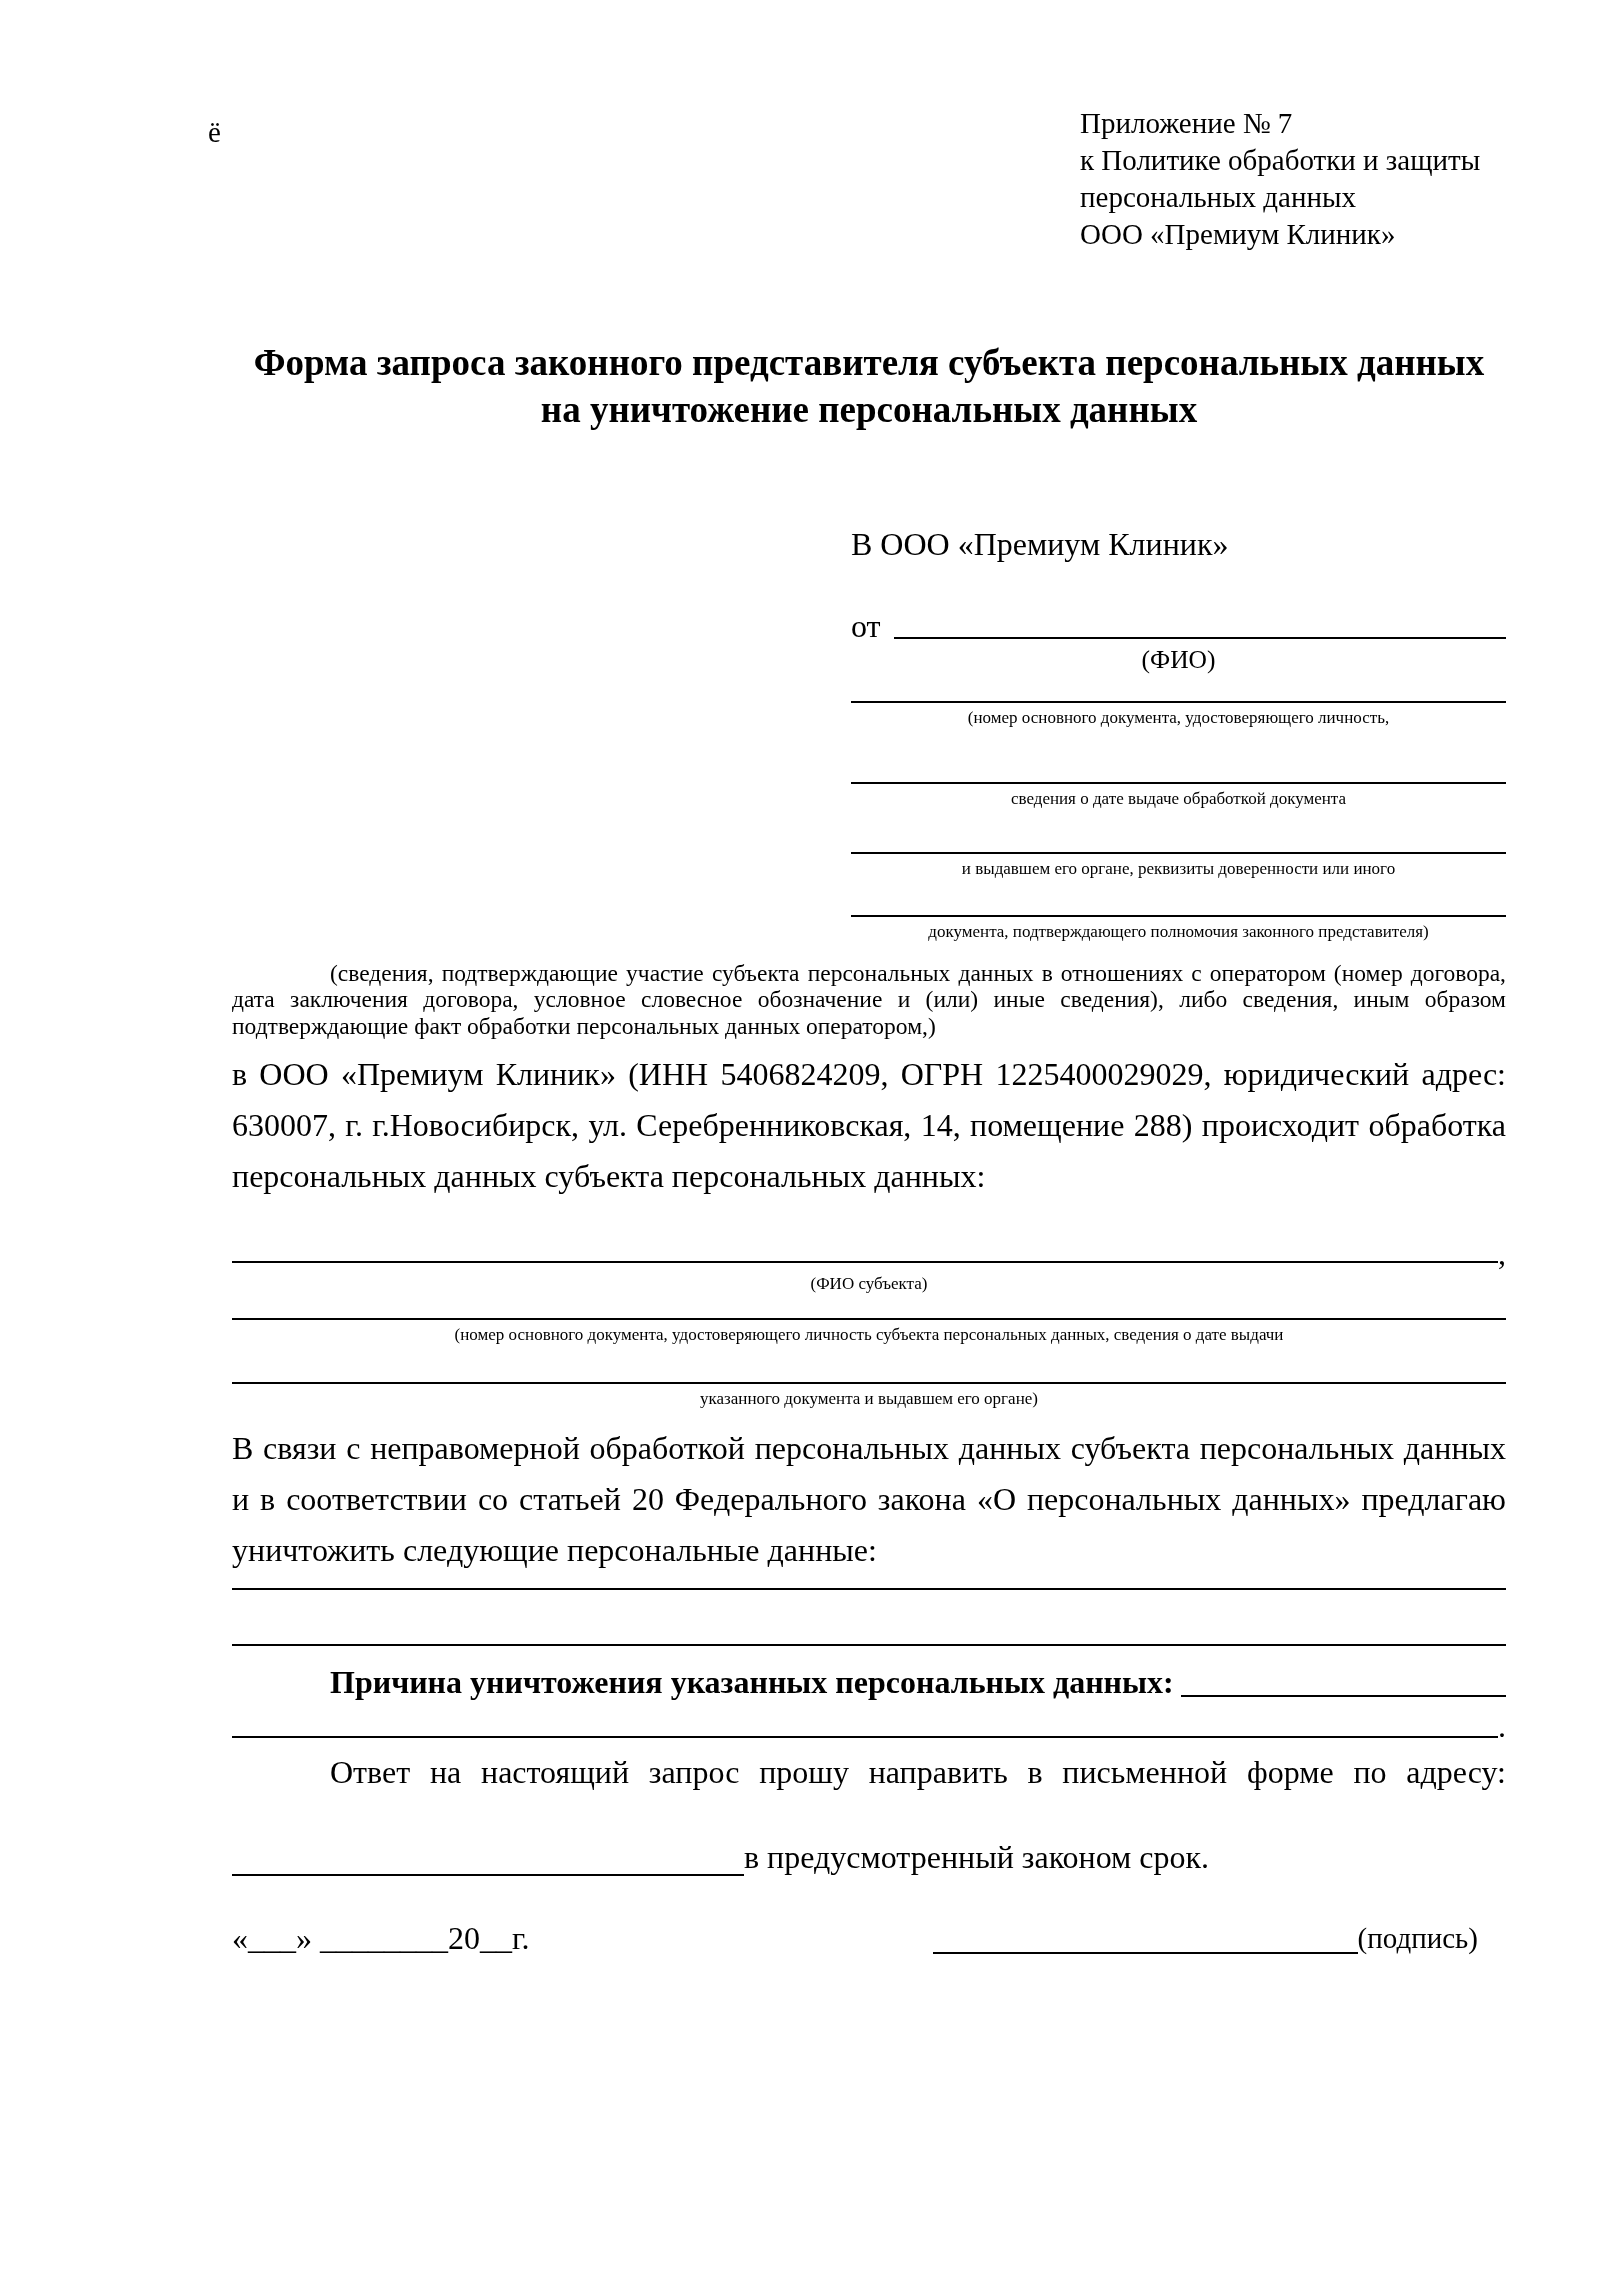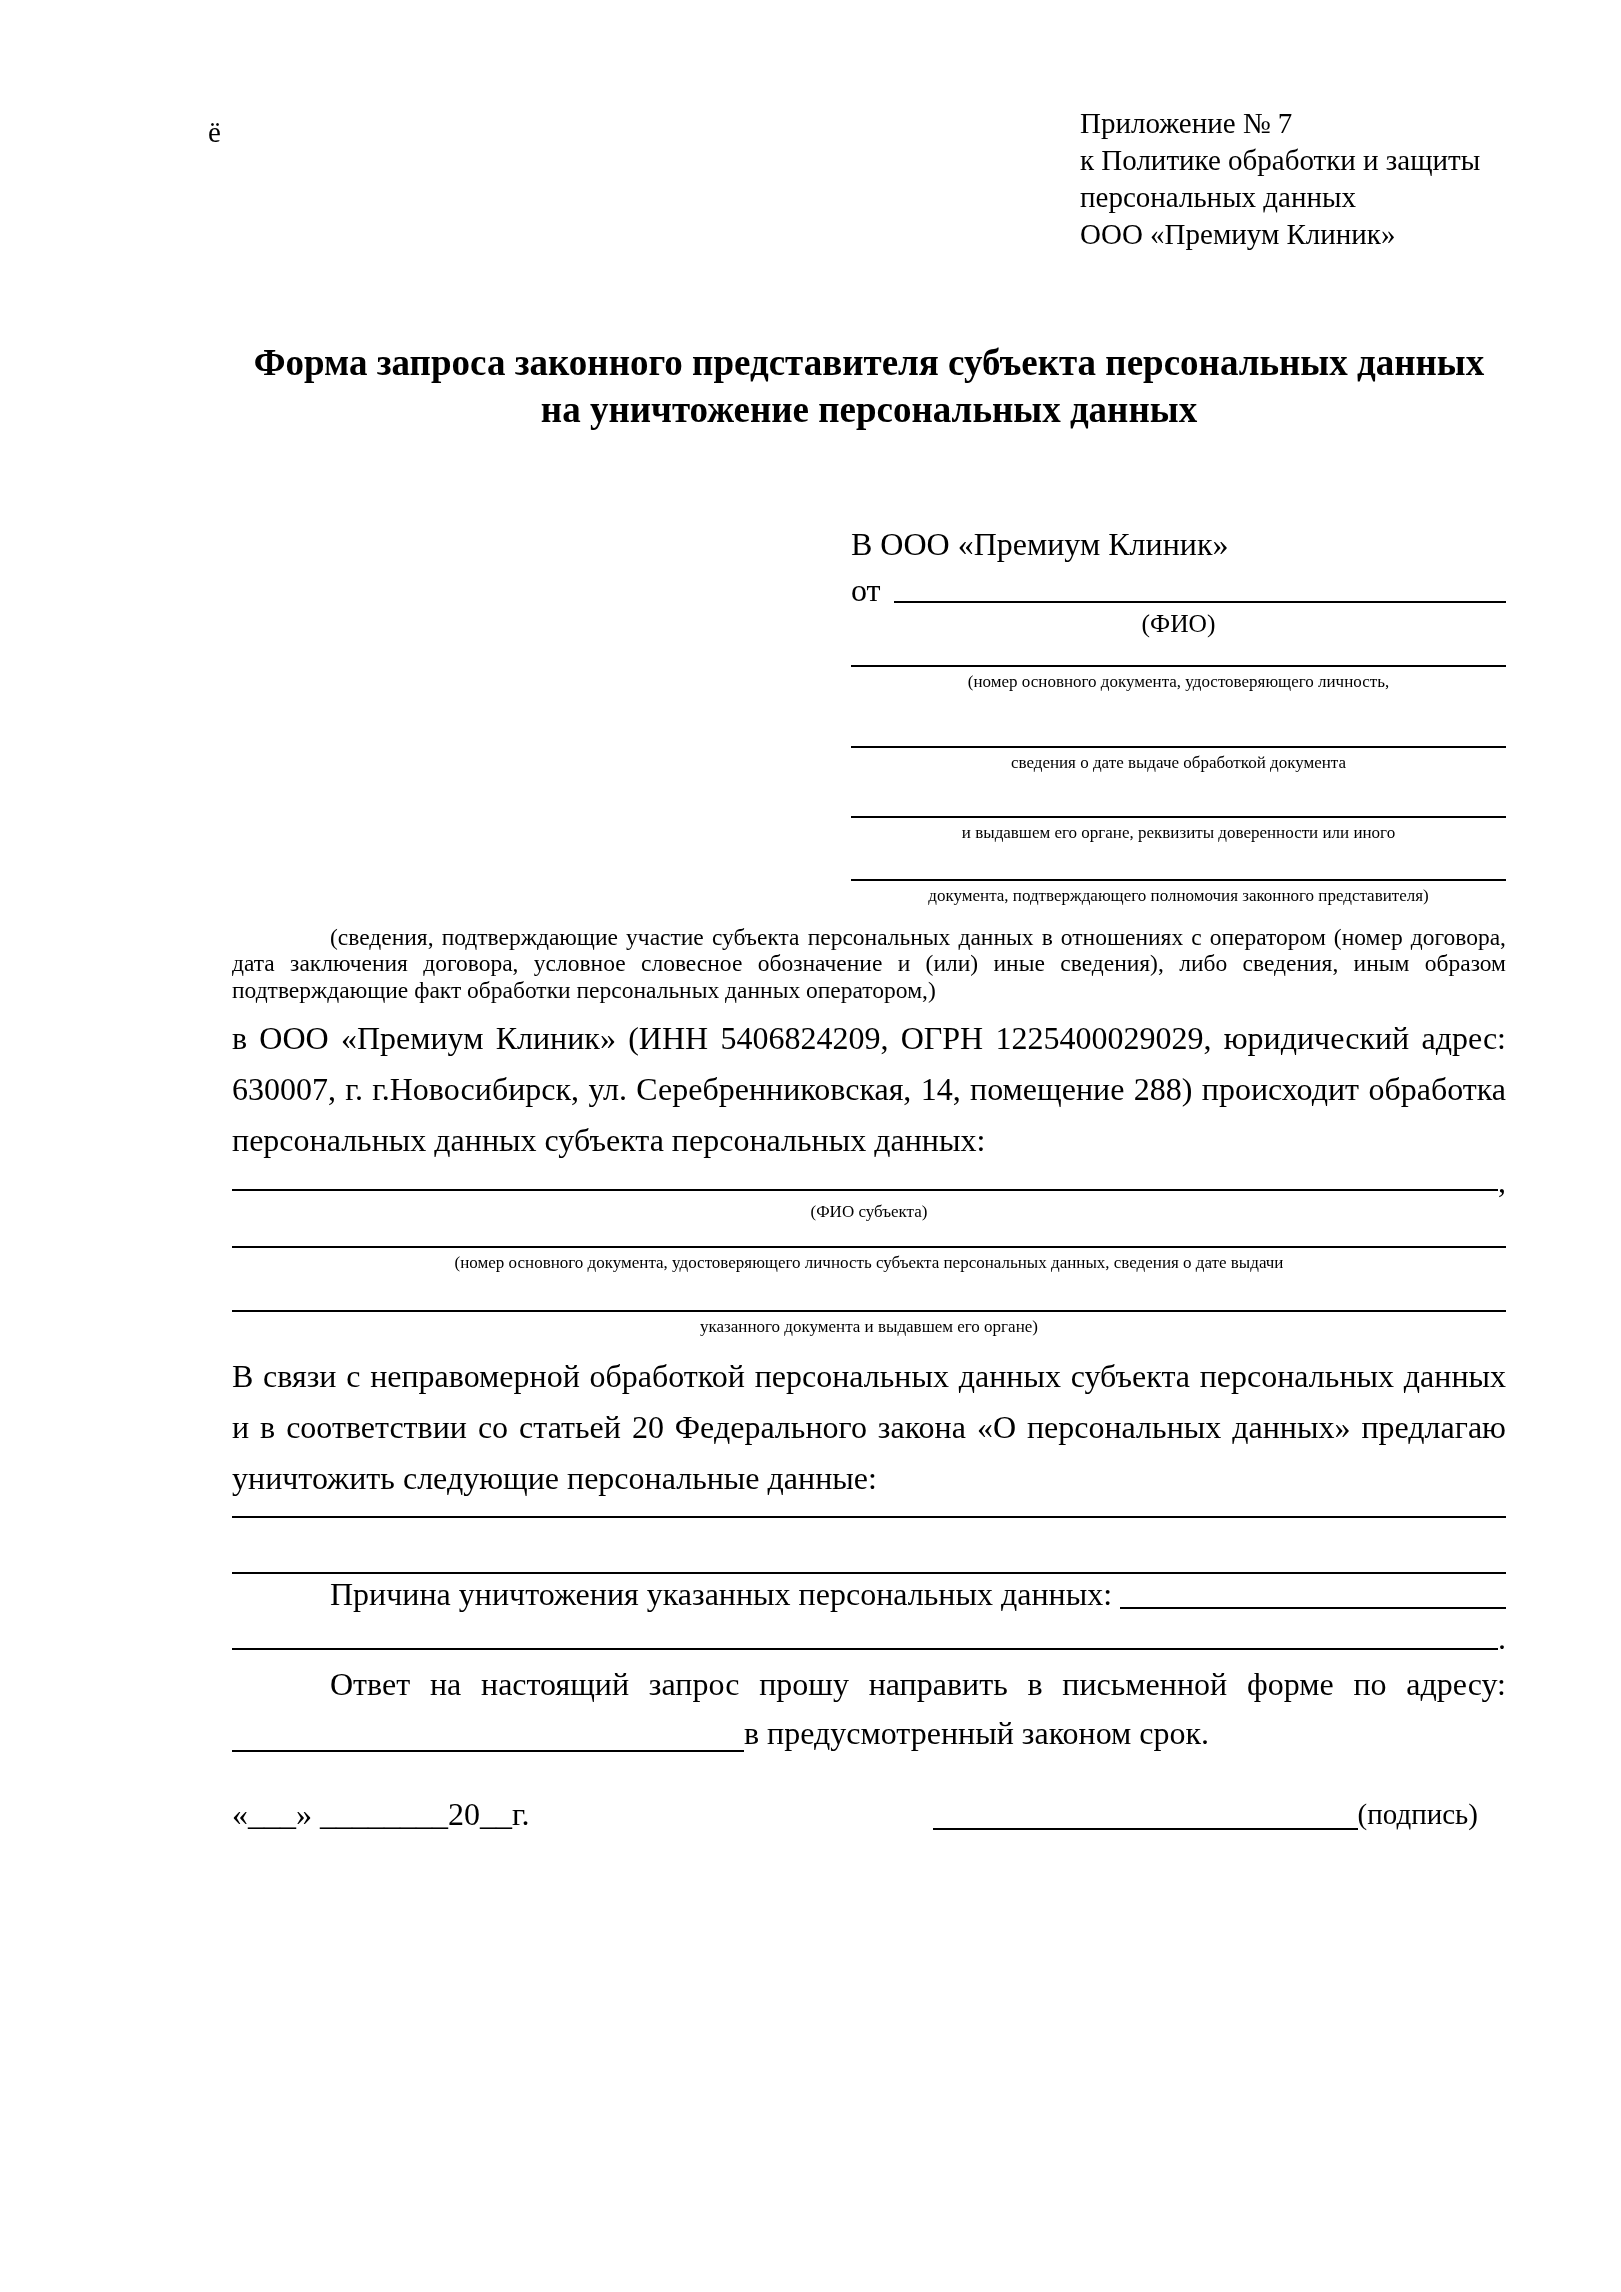--- a/index.html
+++ b/index.html
@@ -34,21 +34,21 @@
     font-weight: bold;
     line-height: 47px;
   }
   .addr {
     margin-top: 90px;
     margin-left: 619px;
     width: 655px;
     font-size: 32px;
   }
   .addr-to { line-height: 43px; }
-  .row { display: flex; align-items: flex-end; }
+  .row { display: flex; align-items: flex-end; margin-top: 36px; }
   .from-row { height: 43px; }
   .from-label { margin-right: 13.7px; }
   .fill {
     flex: 1 1 auto;
     height: 0;
     border-bottom: 2.9px solid #000;
     margin-bottom: 5.9px;
   }
   .cap {
     font-size: 17px;
@@ -77,21 +77,21 @@
   .par {
     margin: 9.8px 0 0 0;
     text-align: justify;
     line-height: 51px;
   }
   .subject-row { line-height: 31px; }
   .blank.full { height: 19.6px; }
   .blank.d2 { margin-top: 9.8px; height: 23.5px; }
   .blank.g1 { margin-top: 9.8px; height: 2.9px; border-bottom-width: 2.9px; }
   .blank.g2 { margin-top: 51px; height: 2.9px; }
-  .reason-row { margin-top: 0; line-height: 41px; }
+  .reason-row { margin-top: 16px; line-height: 41px; font-weight: bold; }
   .reason-row .lbl { white-space: nowrap; padding-left: 98px; margin-right: 7.8px; }
   .reason2 { margin-top: 5.9px; line-height: 35px; }
   .answer {
     margin-top: 3.9px;
     line-height: 49px;
     text-align: justify;
     text-align-last: justify;
     text-indent: 98px;
   }
   .tail-row { line-height: 49px; text-align: right; }

